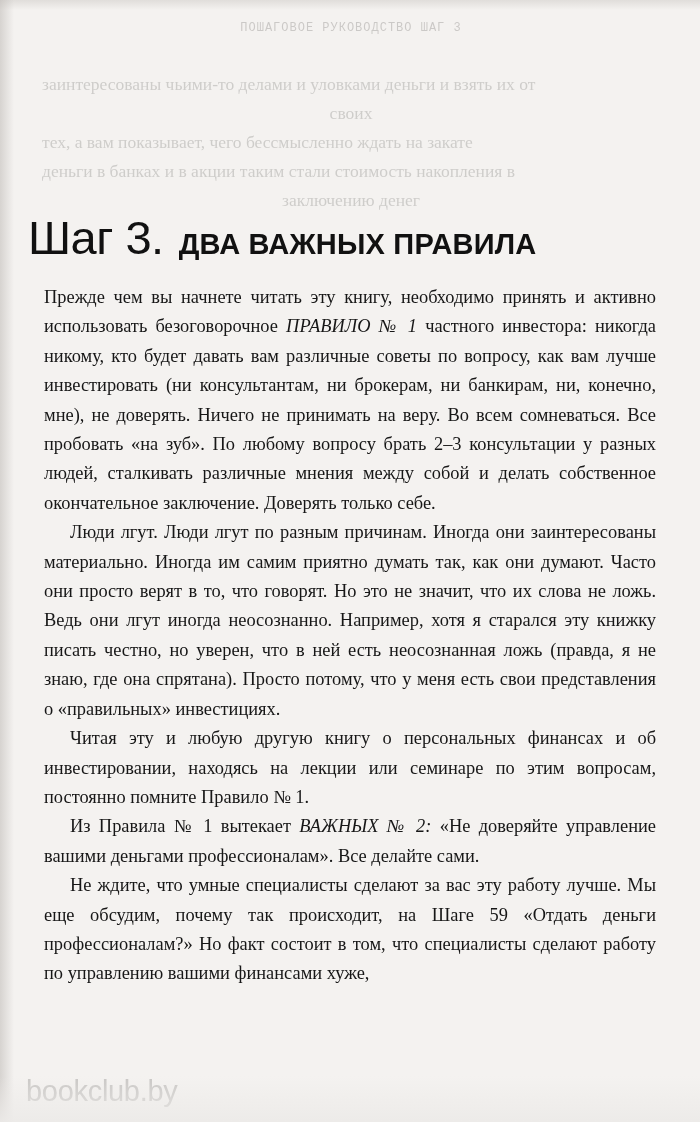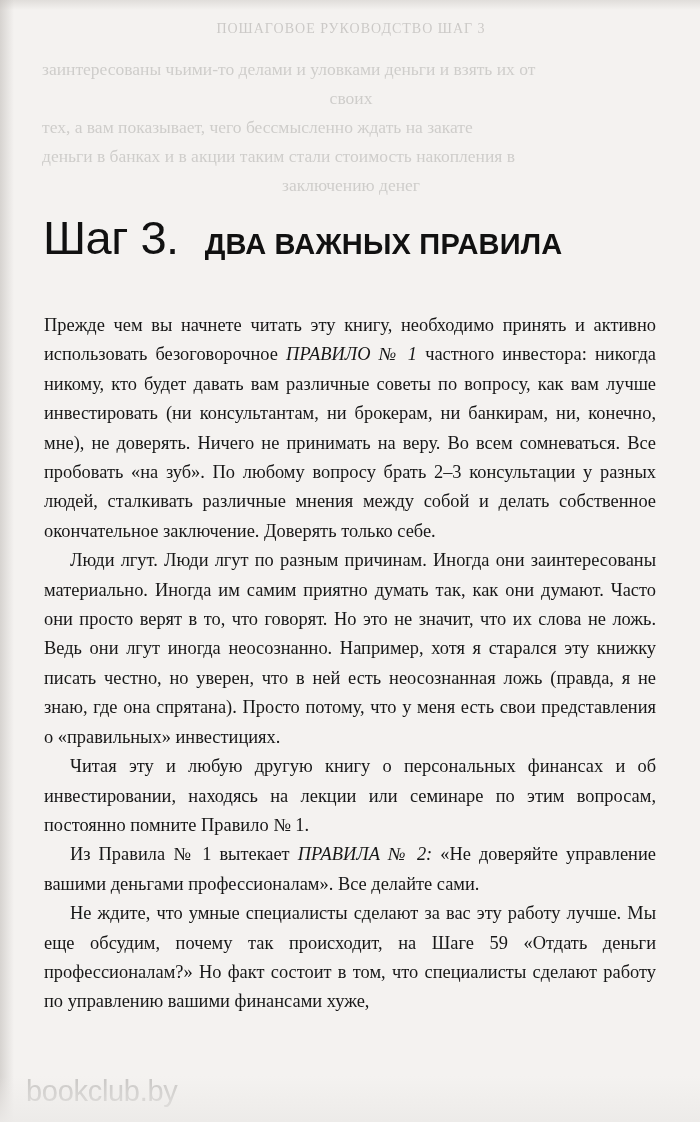--- a/index.html
+++ b/index.html
@@ -32,37 +32,38 @@
     color: rgba(120, 118, 116, 0.30);
     font-size: 17.5px;
     line-height: 29px;
     text-align: justify;
     font-family: "Liberation Serif", serif;
     pointer-events: none;
     user-select: none;
   }
   .ghost-header {
     text-align: center;
-    font-size: 14px;
+    font-size: 12px;
     letter-spacing: 1px;
     color: rgba(120,118,116,0.33);
-    margin-bottom: 12px;
+    margin-bottom: 27px;
+    font-family: Liberation Mono, monospace;
   }
   .ghost-line { display: block; white-space: nowrap; overflow: hidden; }
   .ghost-line.r { text-align: center; }
   .ghost-line.c { text-align: center; }
 
   
   .chapter-heading {
     position: absolute;
-    left: 43px;
+    left: 28px;
     top: 214px;
     display: flex;
     align-items: baseline;
-    gap: 26px;
+    gap: 15px;
     font-family: "Liberation Sans", sans-serif;
   }
   .chapter-step {
     font-size: 47px;
     font-weight: 400;
     letter-spacing: -0.5px;
     color: #111;
     line-height: 1;
   }
   .chapter-title {
@@ -77,21 +78,20 @@
   .body-text {
     position: absolute;
     left: 44px;
     width: 612px;
     top: 283px;
     font-size: 18.4px;
     line-height: 29.4px;
     text-align: justify;
     text-justify: inter-word;
     color: #171717;
-    margin-top: 28px;
   }
   .body-text p {
     margin: 0;
     text-indent: 0;
   }
   .body-text p + p {
     text-indent: 26px;
   }
   .body-text i {
     font-style: italic;
@@ -148,20 +148,20 @@
 
   <div class="chapter-heading">
     <span class="chapter-step">Шаг 3.</span>
     <span class="chapter-title">ДВА ВАЖНЫХ ПРАВИЛА</span>
   </div>
 
   <div class="body-text">
     <p>Прежде чем вы начнете читать эту книгу, необходимо принять и активно использовать безоговорочное <i>ПРАВИЛО № 1</i> частного инвестора: никогда никому, кто будет давать вам различные советы по вопросу, как вам лучше инвестировать (ни консультантам, ни брокерам, ни банкирам, ни, конечно, мне), не доверять. Ничего не принимать на веру. Во всем сомневаться. Все пробовать «на зуб». По любому вопросу брать 2–3 консультации у разных людей, сталкивать различные мнения между собой и делать собственное окончательное заключение. Доверять только себе.</p>
     <p>Люди лгут. Люди лгут по разным причинам. Иногда они заинтересованы материально. Иногда им самим приятно думать так, как они думают. Часто они просто верят в то, что говорят. Но это не значит, что их слова не ложь. Ведь они лгут иногда неосознанно. Например, хотя я старался эту книжку писать честно, но уверен, что в ней есть неосознанная ложь (правда, я не знаю, где она спрятана). Просто потому, что у меня есть свои представления о «правильных» инвестициях.</p>
     <p>Читая эту и любую другую книгу о персональных финансах и об инвестировании, находясь на лекции или семинаре по этим вопросам, постоянно помните Правило № 1.</p>
-    <p>Из Правила № 1 вытекает <i>ПРАВИЛА № 2:</i> «Не доверяйте управление вашими деньгами профессионалам». Все делайте сами.</p>
+    <p>Из Правила № 1 вытекает <i>ВАЖНЫХ № 2:</i> «Не доверяйте управление вашими деньгами профессионалам». Все делайте сами.</p>
     <p>Не ждите, что умные специалисты сделают за вас эту работу лучше. Мы еще обсудим, почему так происходит, на Шаге 59 «Отдать деньги профессионалам?» Но факт состоит в том, что специалисты сделают работу по управлению вашими финансами хуже,</p>
   </div>
 
   <div class="watermark">bookclub.by</div>
   <div class="edge-bottom"></div>
 
 </div>
 
 </body></html>

